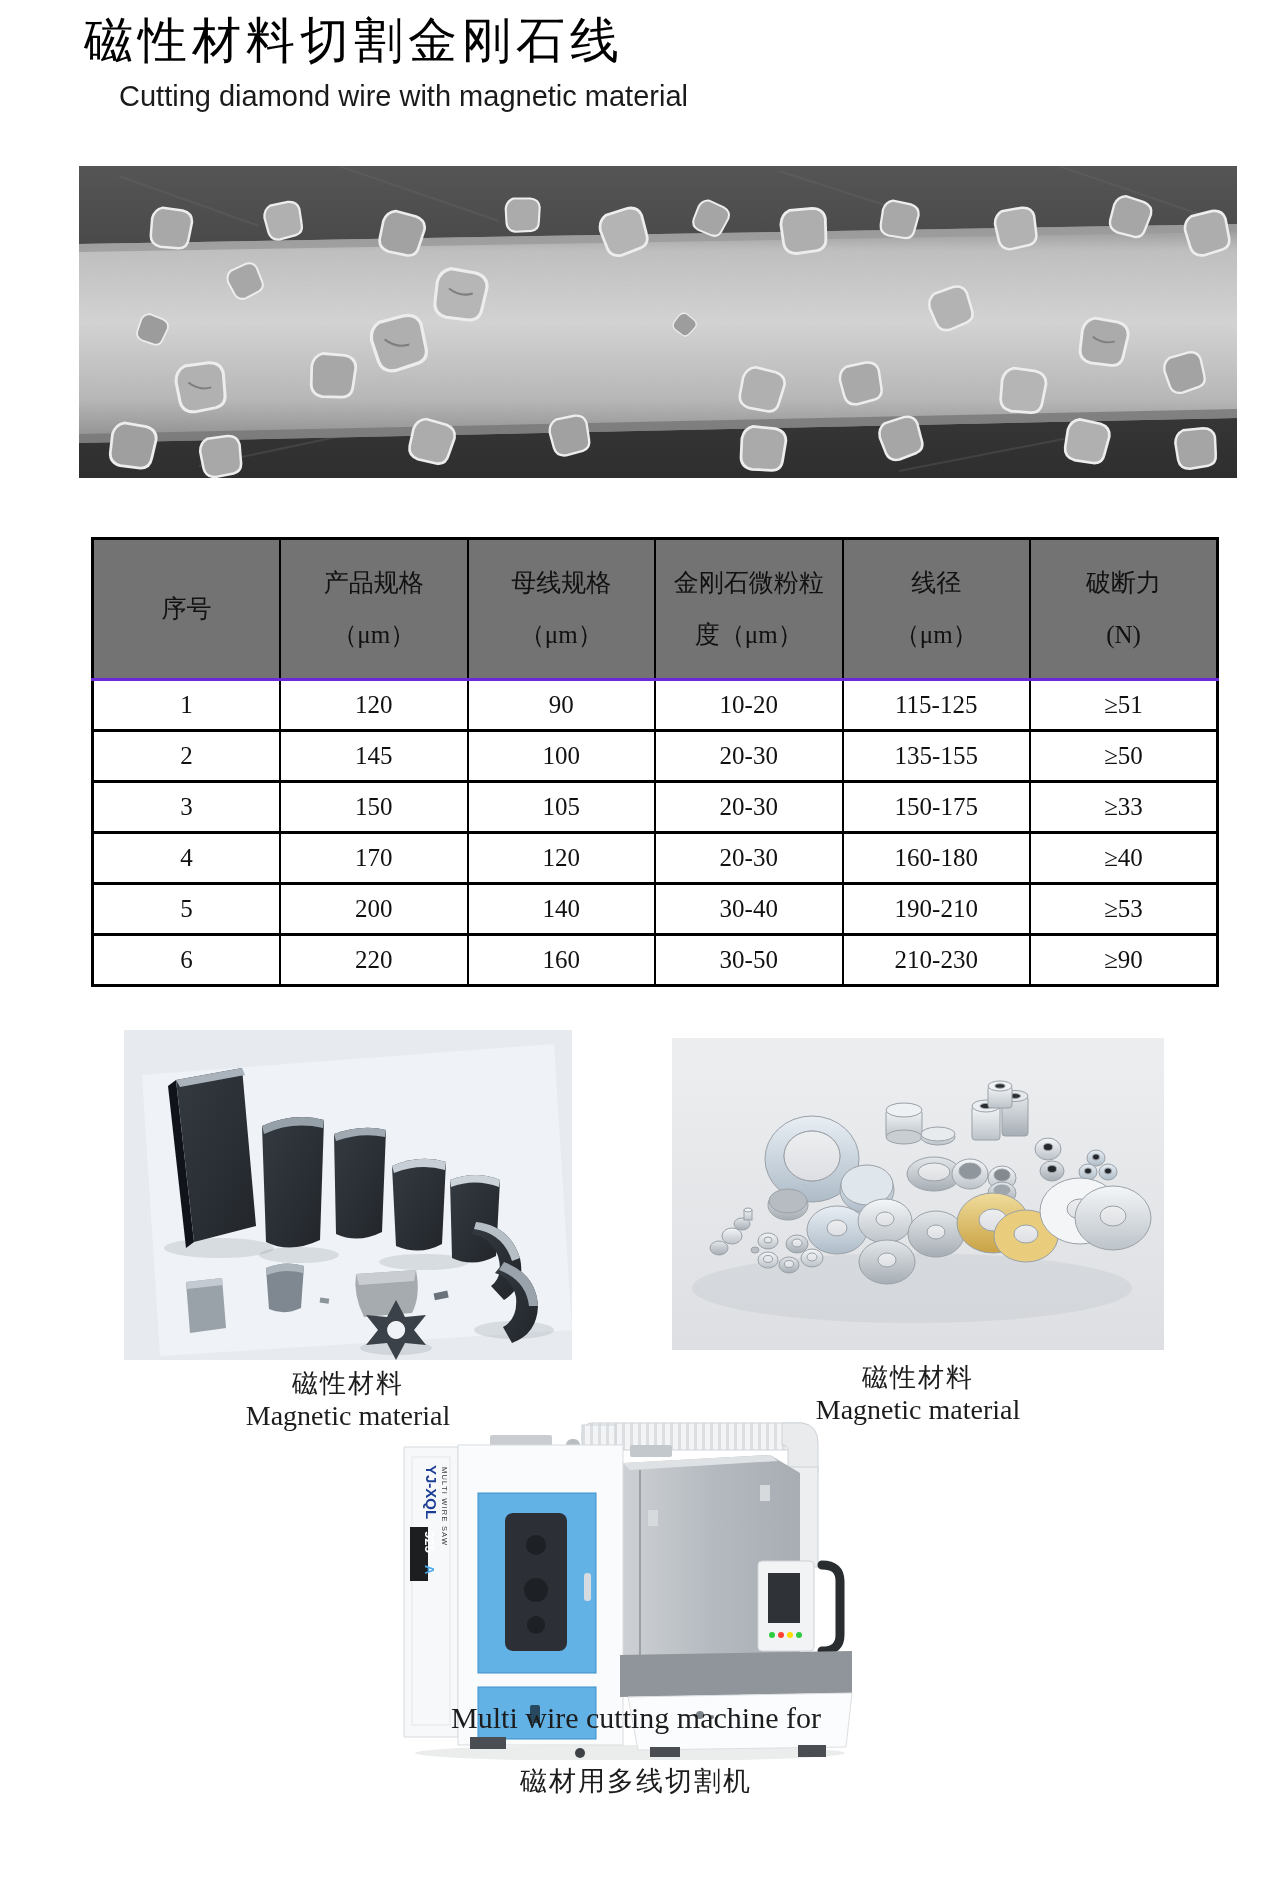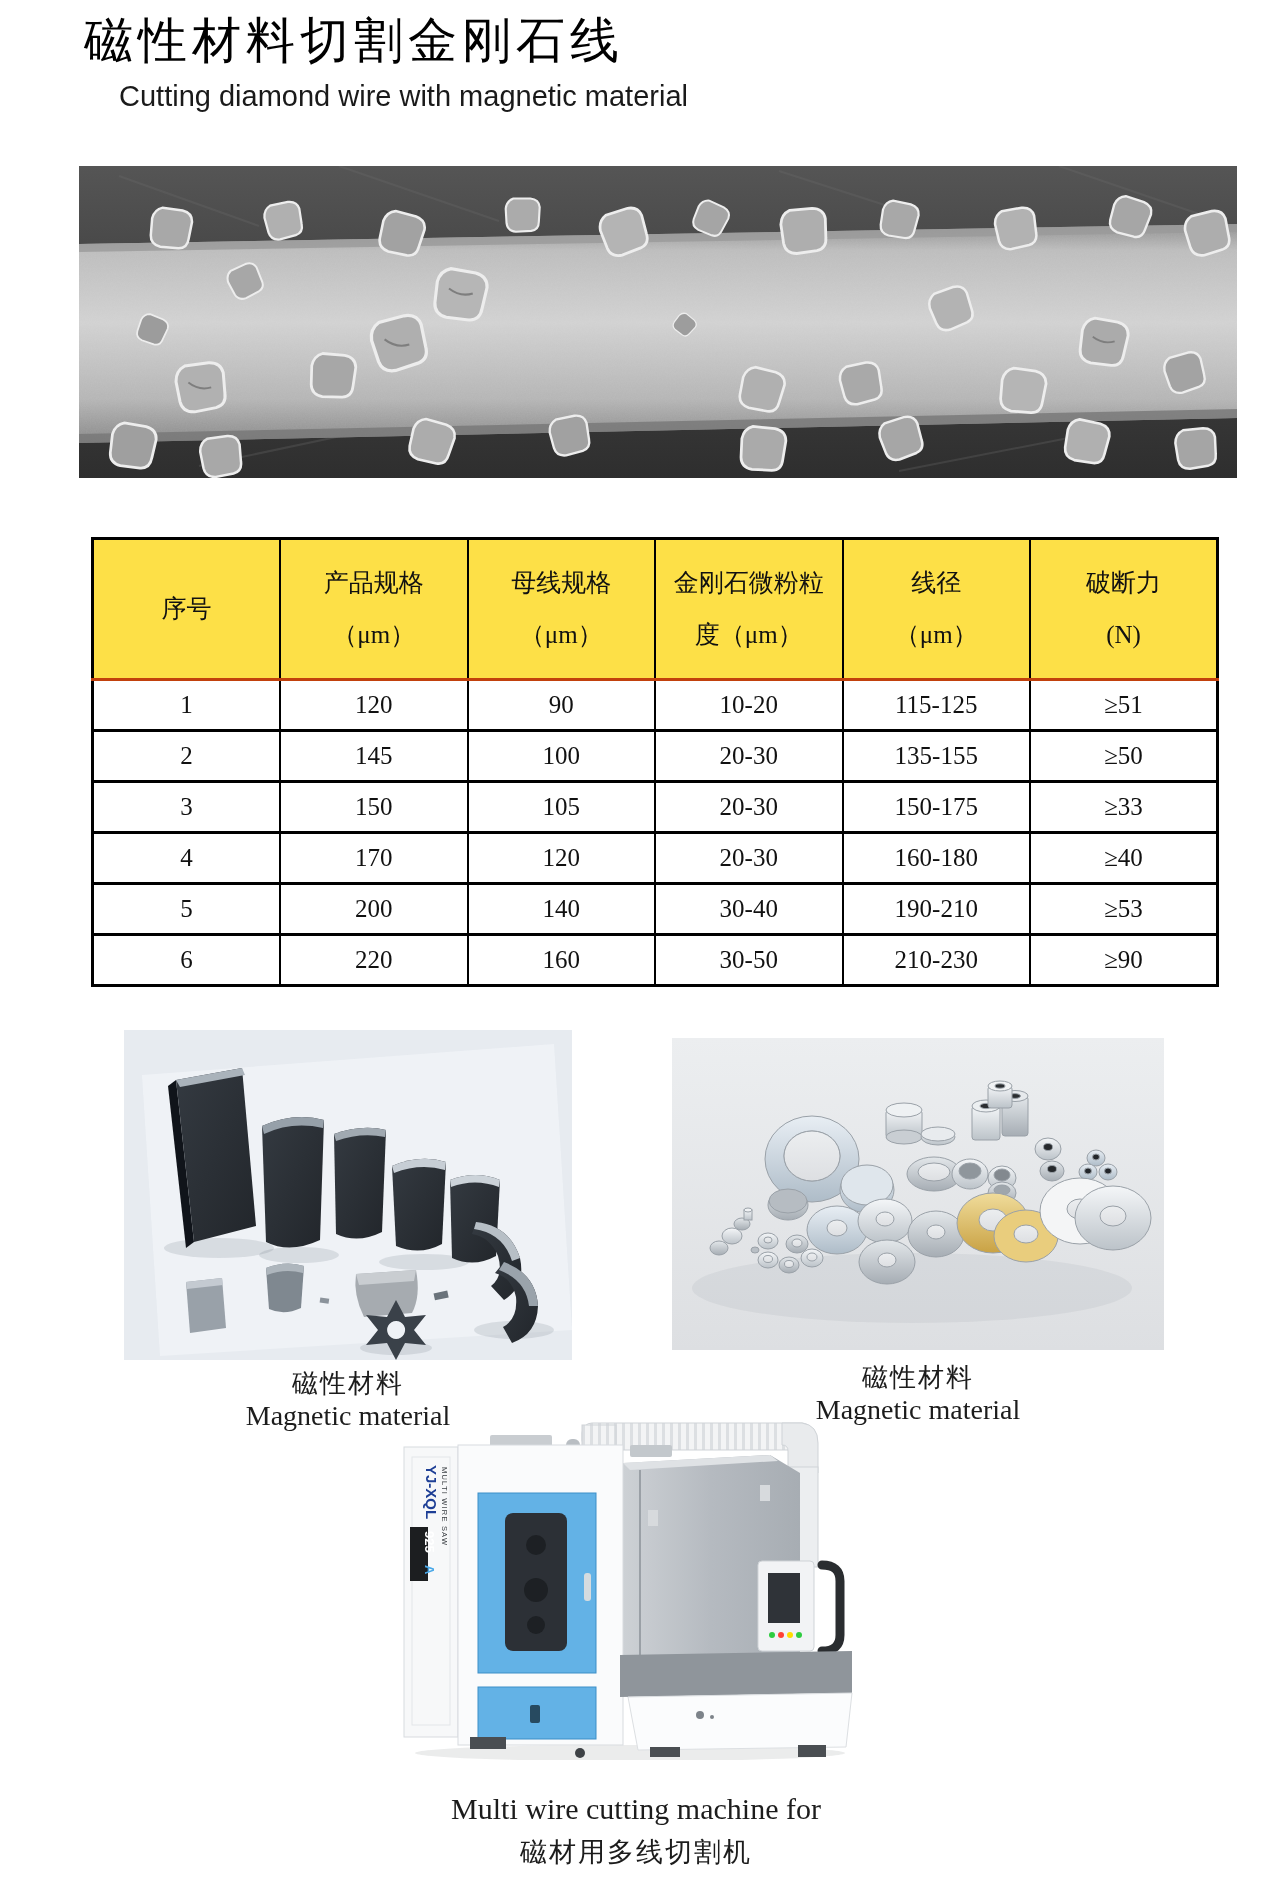--- a/index.html
+++ b/index.html
@@ -25,22 +25,22 @@
     position:absolute;left:91px;top:537px;width:1128px;
     border-collapse:collapse;table-layout:fixed;
     font-family:"Liberation Serif","DejaVu Serif",serif;
   }
   table.spec th,table.spec td{
     border:2px solid #000;text-align:center;vertical-align:middle;
     padding:0;font-weight:400;color:#111;
   }
   table.spec{border:3px solid #000;}
   table.spec thead th{
-    background:#fde047;height:138px;font-size:25px;line-height:52px;
-    white-space:pre-line;border-bottom:3px solid #c2410c;
+    background:#737373;height:138px;font-size:25px;line-height:52px;
+    white-space:pre-line;border-bottom:3px solid #6d28d9;
   }
   table.spec tbody td{height:48px;font-size:25px;border-top:3px solid #000;}
   
   .cap{position:absolute;text-align:center;color:#1c1c1c;}
   .cap-zh{font-size:26px;font-family:"Liberation Serif","DejaVu Serif",serif;letter-spacing:2px;}
   .cap-en{font-size:28px;font-family:Liberation Serif, serif;}
 </style>
 </head>
 <body>
 
@@ -430,16 +430,16 @@
       <circle cx="370" cy="300" r="4" fill="#7d838a"></circle>
         <circle cx="382" cy="302" r="2" fill="#7d838a"></circle>
 
       <rect x="140" y="322" width="36" height="12" fill="#4a4e52"></rect>
       <rect x="320" y="332" width="30" height="10" fill="#4a4e52"></rect>
       <rect x="468" y="330" width="28" height="12" fill="#4a4e52"></rect>
       <circle cx="250" cy="338" r="5" fill="#3e4246"></circle>
     </svg>
   </div>
 
-  <div class="cap cap-zh" style="left:330px;top:1834px;width:612px;font-size:27px;">磁材用多线切割机</div>
-  <div class="cap cap-en" style="left:330px;top:1792px;width:612px;font-size:30px;">Multi wire cutting machine for</div>
+  <div class="cap cap-zh" style="left:330px;top:1763px;width:612px;font-size:27px;">磁材用多线切割机</div>
+  <div class="cap cap-en" style="left:330px;top:1701px;width:612px;font-size:30px;">Multi wire cutting machine for</div>
 
 </div>
 
 </body></html>

